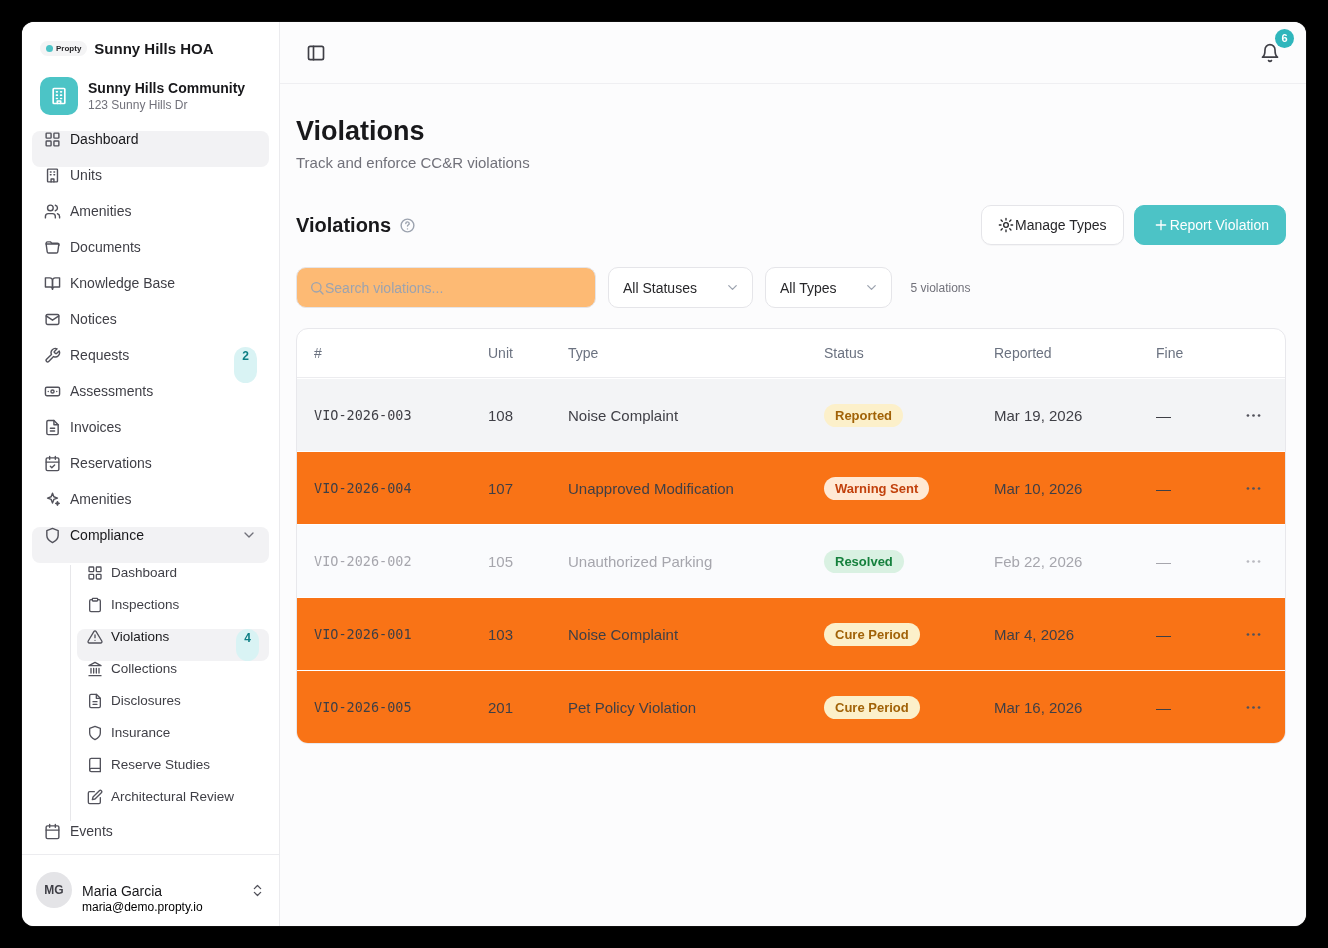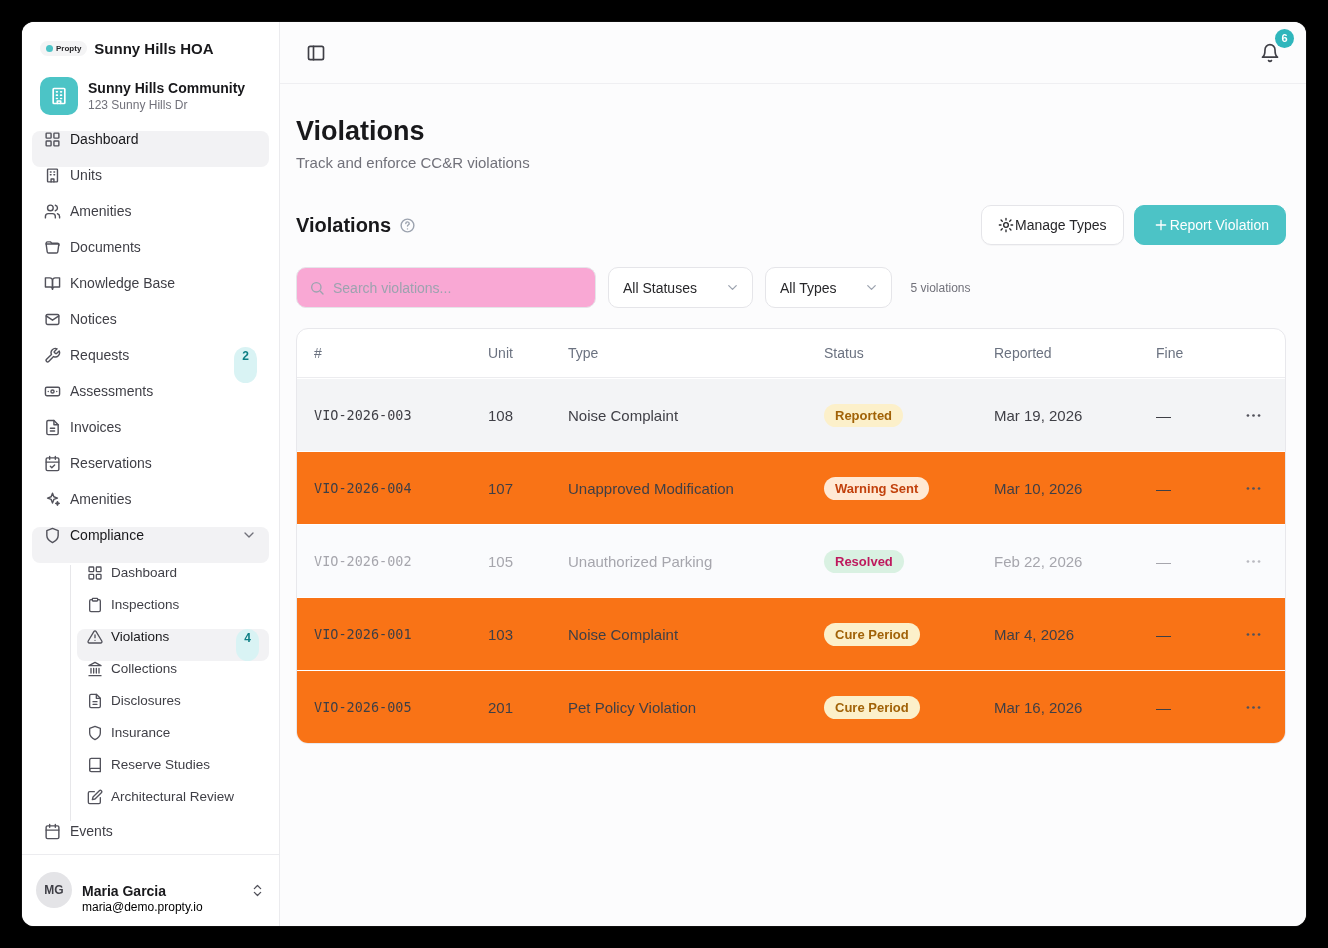--- a/index.html
+++ b/index.html
@@ -40,21 +40,21 @@
   .chev svg { width:16px; height:16px; }
   .subnav { margin:2px 0 2px 38px; border-left:1px solid #e7e7ea; padding-left:6px; }
   .subnav .nav-item { height:32px; font-size:13.5px; padding:0 10px; gap:8px; }
   .subnav .nicon, .subnav .nicon svg { width:16px; height:16px; }
 
   .user-panel { margin-top:auto; border-top:1px solid #ececef; padding:12px 14px;
     display:flex; align-items:center; gap:10px; cursor:pointer; }
   .user-avatar { width:36px; height:36px; border-radius:50%; background:#e4e4e7;
     display:flex; align-items:center; justify-content:center; font-size:12px; font-weight:700;
     color:#3f3f46; flex:none; }
-  .user-name { font-size:14px; font-weight:700; line-height:1.3;margin-top:15px; }
+  .user-name { font-size:14px; font-weight:400; line-height:1.3;margin-top:15px; }
   .user-email { font-size:12px; color:#000000; }
   .updown { margin-left:auto; width:15px; height:15px; color:#52525b; }
   .updown svg { width:15px; height:15px; }
 
   
   .main { flex:1; background:#fcfcfd; display:flex; flex-direction:column; overflow:hidden; }
   .topbar { height:62px; flex:none; display:flex; align-items:center;
     justify-content:space-between; padding:0 20px; border-bottom:1px solid #efeff2; }
   .icon-btn { width:32px; height:32px; display:flex; align-items:center; justify-content:center;
     color:#3f3f46; border-radius:8px; cursor:pointer; }
@@ -76,22 +76,22 @@
   .actions { display:flex; gap:10px; }
   .btn { height:40px; border-radius:10px; display:inline-flex; align-items:center; gap:1px;
     font-size:14px; font-weight:500; padding:0 16px; cursor:pointer;
     font-family:"Liberation Sans","DejaVu Sans",sans-serif; }
   .btn svg { width:16px; height:16px; }
   .btn-secondary { background:#fff; border:1px solid #e5e5e9; color:#27272a;
     box-shadow:0 1px 1px rgba(0,0,0,.03); }
   .btn-primary { background:#4cc3c6; border:1px solid #4cc3c6; color:#fff;padding-left:18px; }
 
   .filter-row { display:flex; align-items:center; gap:12px; margin-top:22px; }
-  .search-box { width:300px; height:41px; background:#f9a8d4; border:1px solid #e5e5e9;
-    border-radius:10px; display:flex; align-items:center; gap:8px; padding:0 12px; color:#9ca3af; }
+  .search-box { width:300px; height:41px; background:#fdba74; border:1px solid #e5e5e9;
+    border-radius:10px; display:flex; align-items:center; padding:0 12px; color:#9ca3af; }
   .search-box svg { width:16px; height:16px; flex:none; }
   .search-box input { border:none; outline:none; flex:1; font-size:14px; color:#27272a;
     background:transparent; font-family:inherit; }
   .search-box input::placeholder { color:#9ca3af; }
   .select { height:41px; background:#fff; border:1px solid #e5e5e9; border-radius:10px;
     display:flex; align-items:center; padding:0 12px 0 14px; font-size:14px; color:#27272a;
     cursor:pointer; }
   .select .sel-chev { width:15px; height:15px; color:#9ca3af; margin-left:28px; }
   .select .sel-chev svg { width:15px; height:15px; }
   .results { margin-left:6px; color:#71717a; font-size:12px; }
@@ -103,21 +103,21 @@
   .thead { height:49px; color:#6b7280; font-size:14px; border-bottom:1px solid #ececef; }
   .tbody-row { height:73px; font-size:15px; color:#3f3f46; border-top:1px solid #fff; cursor:pointer; }
   .bg-a { background:#f3f4f6; }
   .bg-b { background:#f97316; }
   .bg-c { background:#fafbfd; }
   .cell-id { font-family:"DejaVu Sans Mono","Liberation Mono",monospace; font-size:13.5px; }
   .badge { display:inline-flex; padding:4px 11px; border-radius:999px; font-size:13px;
     font-weight:600; width:fit-content; }
   .badge-yellow { background:#fcf0ca; color:#a16207; }
   .badge-orange { background:#ffe9d4; color:#c2410c; }
-  .badge-green  { background:#d9f1e2; color:#be185d; }
+  .badge-green  { background:#d9f1e2; color:#15803d; }
   .row-muted .cell-id, .row-muted .cell-unit, .row-muted .cell-type,
   .row-muted .cell-reported, .row-muted .cell-fine { color:#a6a6ad; }
   .row-muted .dots { color:#b9b9c0; }
   .dots { justify-self:end; padding-right:22px; color:#52525b; cursor:pointer; }
   .dots svg { width:19px; height:19px; }
 </style>
 </head>
 <body>
 
 <div class="window">

